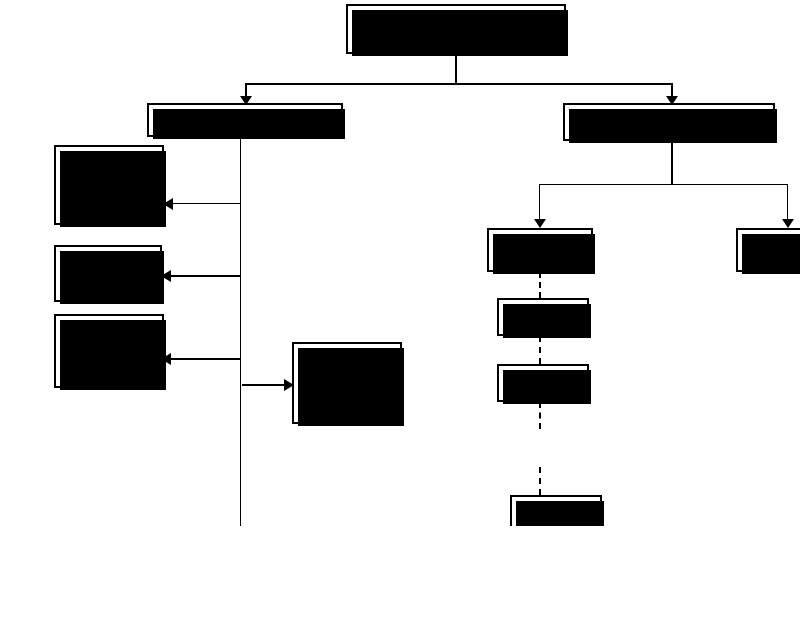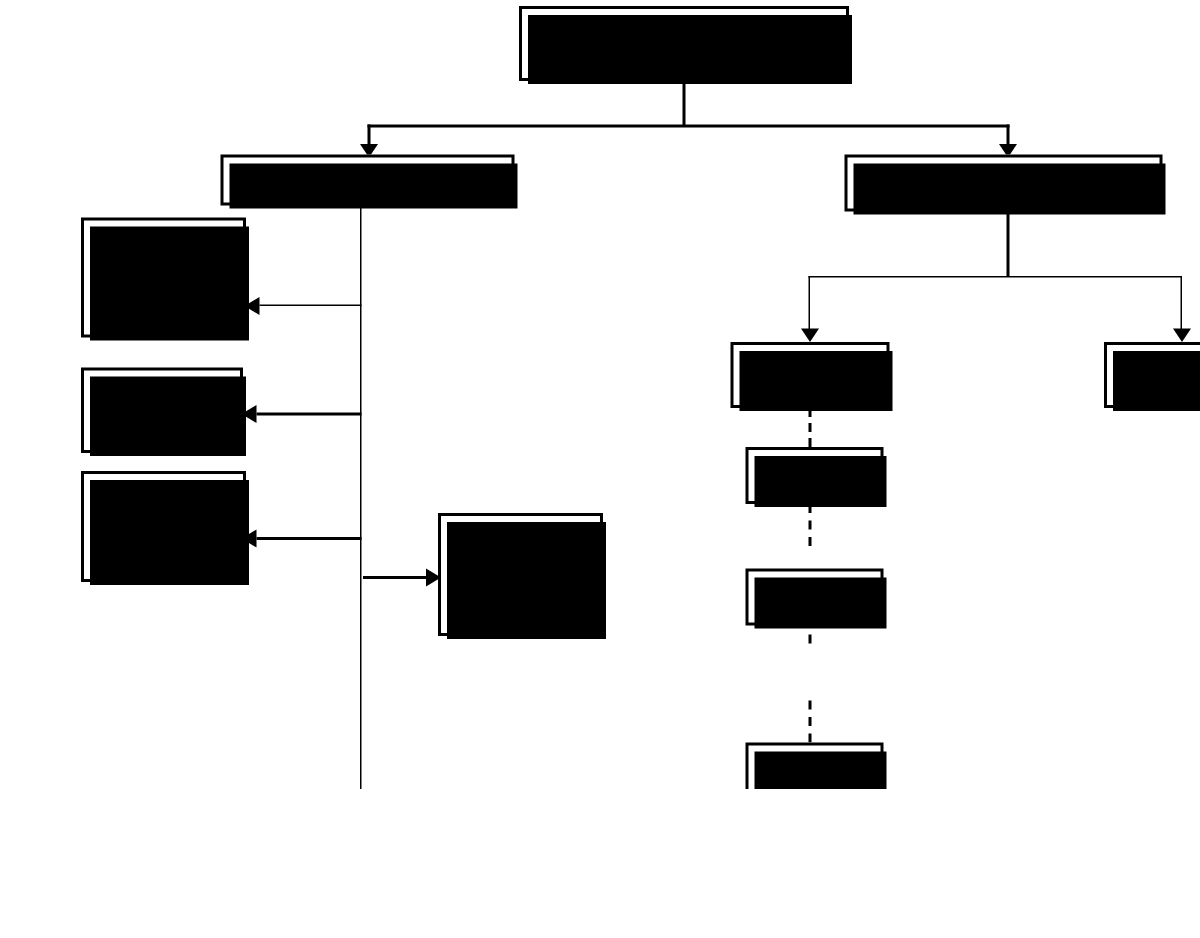--- a/index.html
+++ b/index.html
@@ -183,26 +183,26 @@
     <span class="ln">(4%)</span>
   </div>
 
   <div class="dash-v" style="left:493px; top:272px; height:26px;"></div>
   <div class="box shadow t-chain" style="left:451px; top:298px; width:92px; height:38px;">
     <span class="ln">Buried</span>
     <span class="ln it">(40%)</span>
   </div>
 
   <div class="dash-v" style="left:493px; top:336px; height:28px;"></div>
-  <div class="box shadow t-chain" style="left:451px; top:379px; width:92px; height:38px;">
+  <div class="box shadow t-chain" style="left:451px; top:364px; width:92px; height:38px;">
     <span class="ln">Burned</span>
     <span class="ln it">(32%)</span>
   </div>
 
   <div class="dash-v" style="left:493px; top:402px; height:27px;"></div>
 
   <div class="dash-v" style="left:493px; top:467px; height:28px;"></div>
-  <div class="box shadow t-chain" style="left:451px; top:495px; width:92px; height:38px;">
+  <div class="box shadow t-chain" style="left:464px; top:495px; width:92px; height:38px;">
     <span class="ln">Closed pit</span>
     <span class="ln it">(12%)</span>
   </div>
 
 </div>
 
 </body></html>

